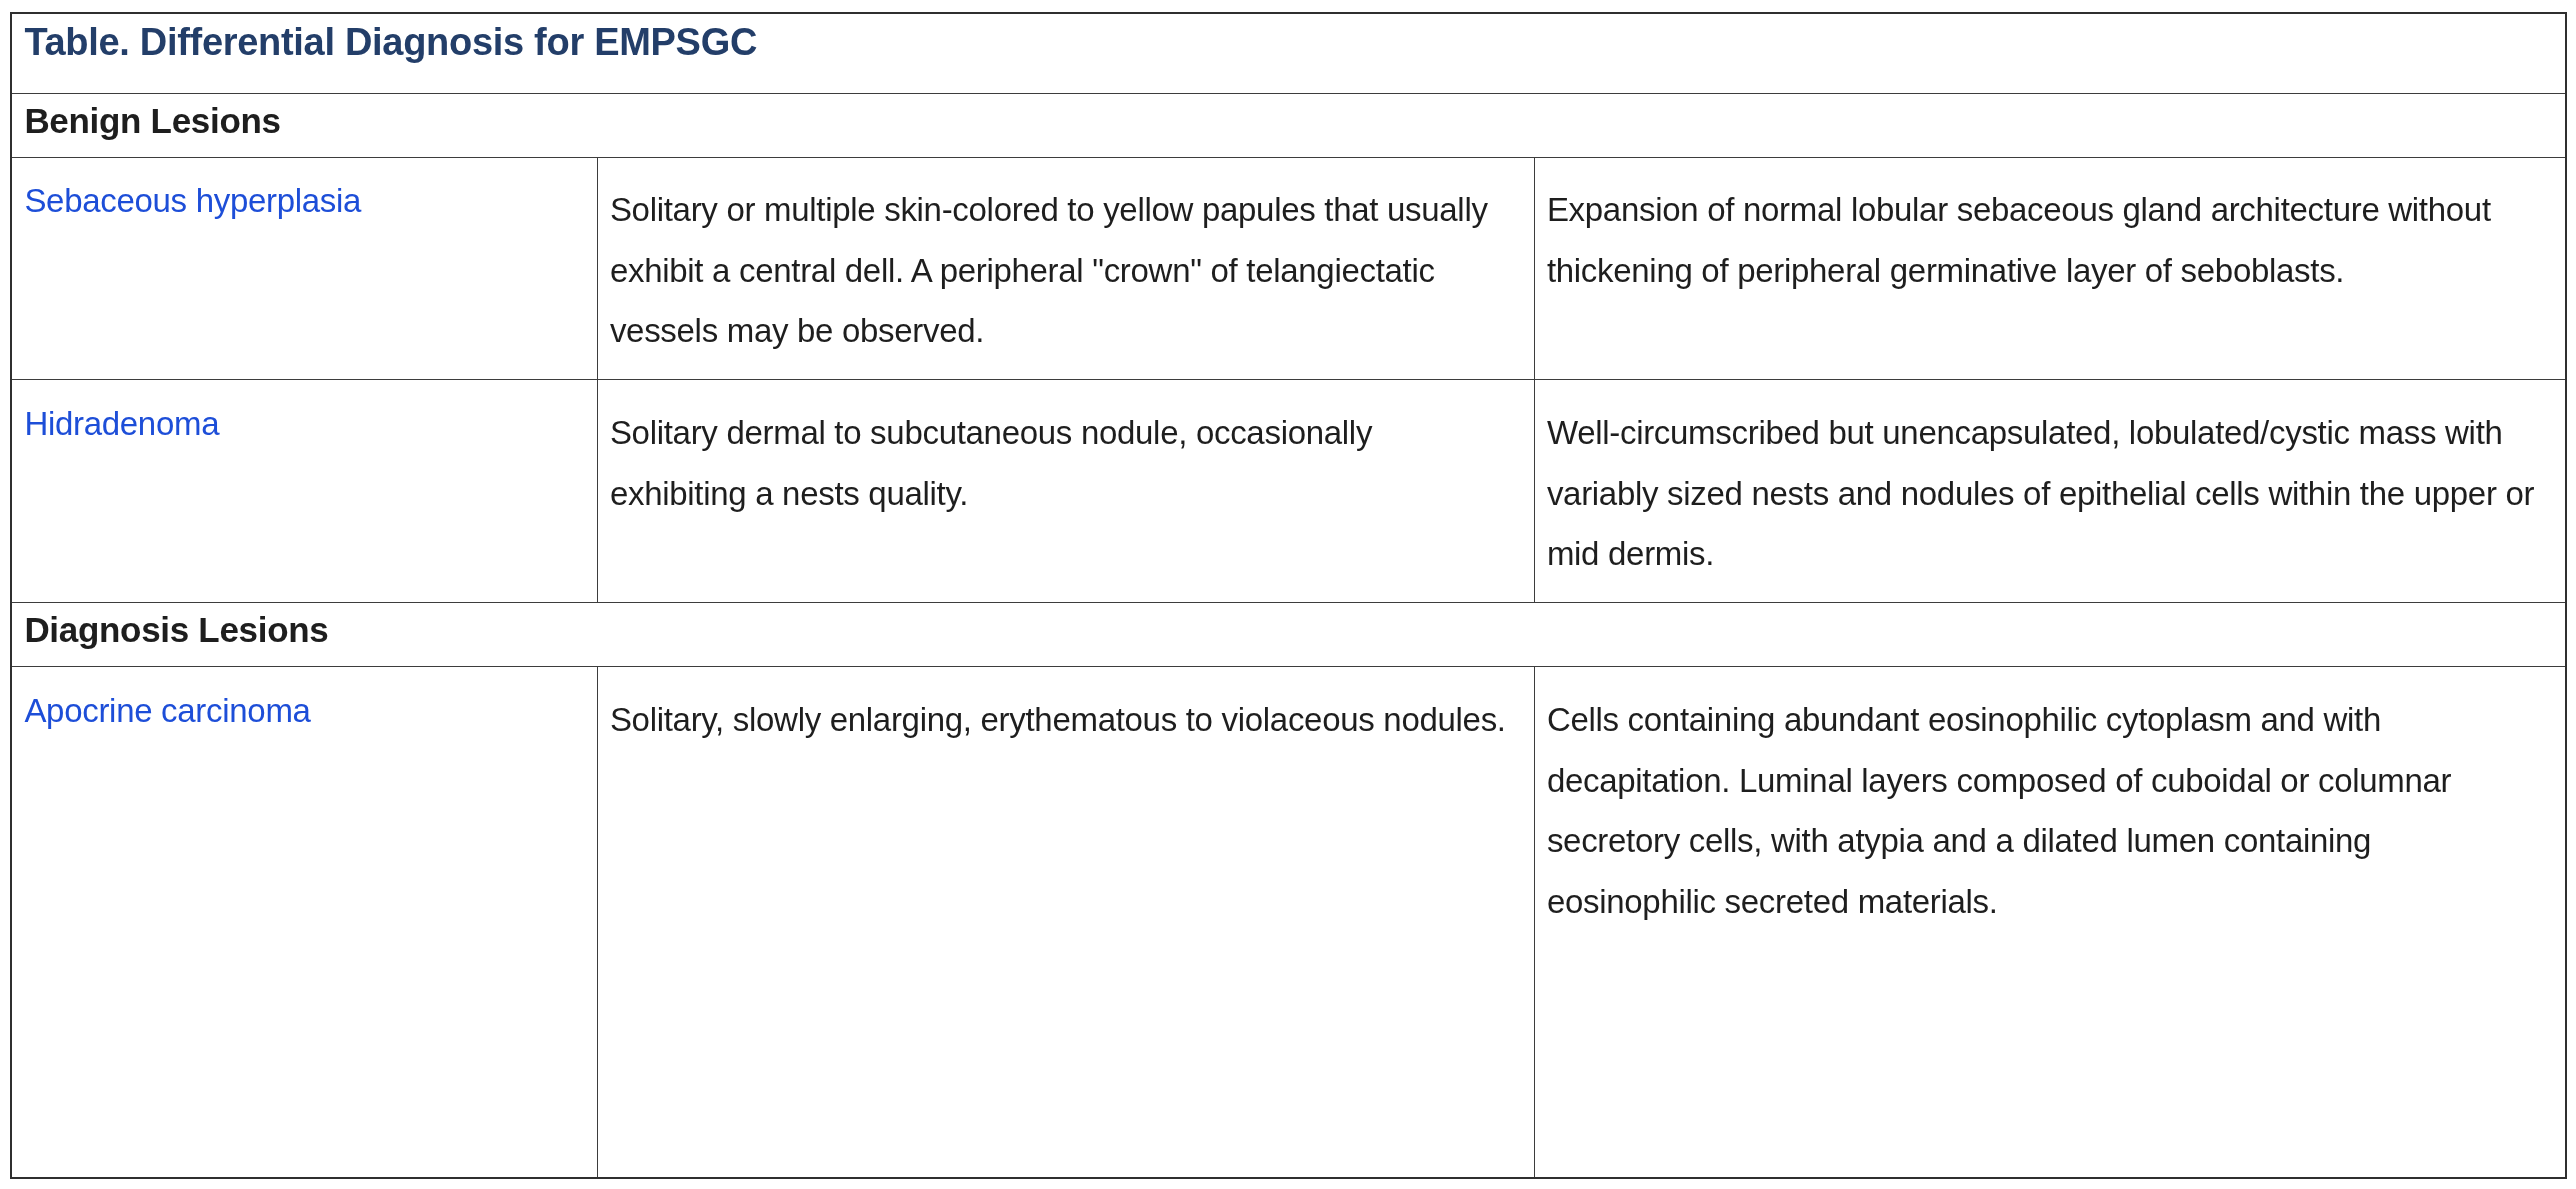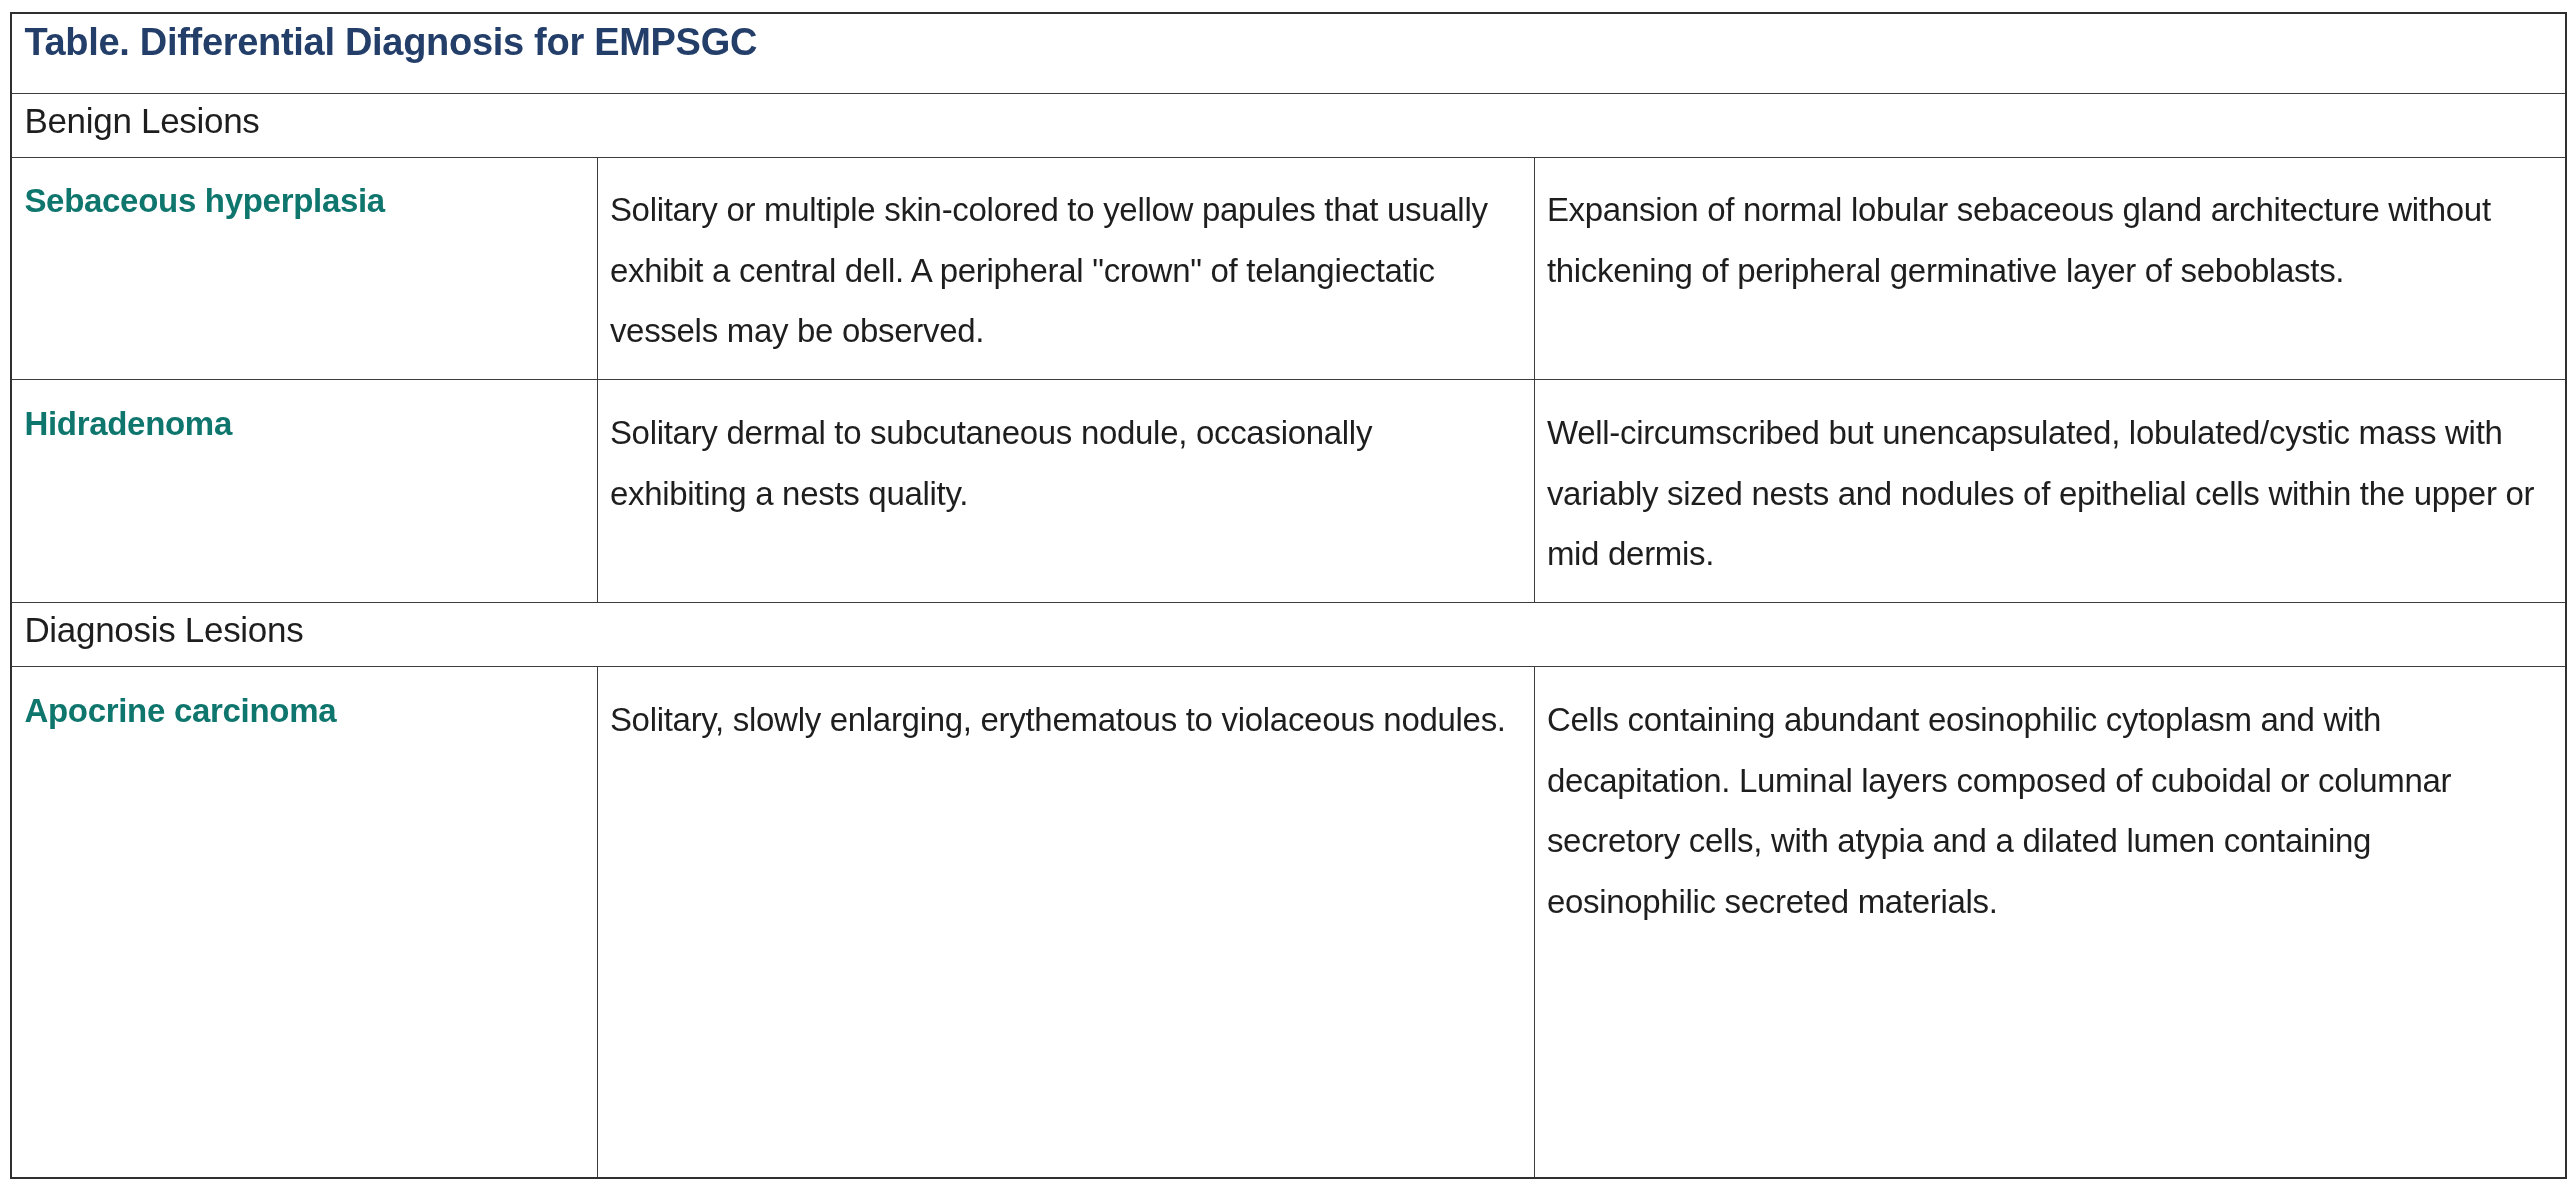--- a/index.html
+++ b/index.html
@@ -49,34 +49,34 @@
     font-size: 35px;
     font-weight: 700;
     letter-spacing: -0.3px;
     color: #111111;
   }
   .section-row td {
     height: 64px;
     vertical-align: middle;
     padding: 7px 22.5px;
     font-size: 35px;
-    font-weight: 400;
+    font-weight: 700;
     letter-spacing: -0.3px;
     color: #111111;
   }
   .data-row td {
     padding: 22.5px 22.5px 17.3px 22.5px;
     font-size: 33px;
     line-height: 1.84;
     letter-spacing: -0.3px;
   }
   .data-row td.dx-name {
-    font-weight: 700;
+    font-weight: 400;
     line-height: 1.3;
-    color: #0f766e;
+    color: #1d4ed8;
   }
   .h-r1 { height: 186px; }
   .h-r2 { height: 138px; }
   .h-r3 { height: 173px; }
   .h-r4 { height: 143px; }
 </style>
 </head>
 <body>
 
 <div class="page">

